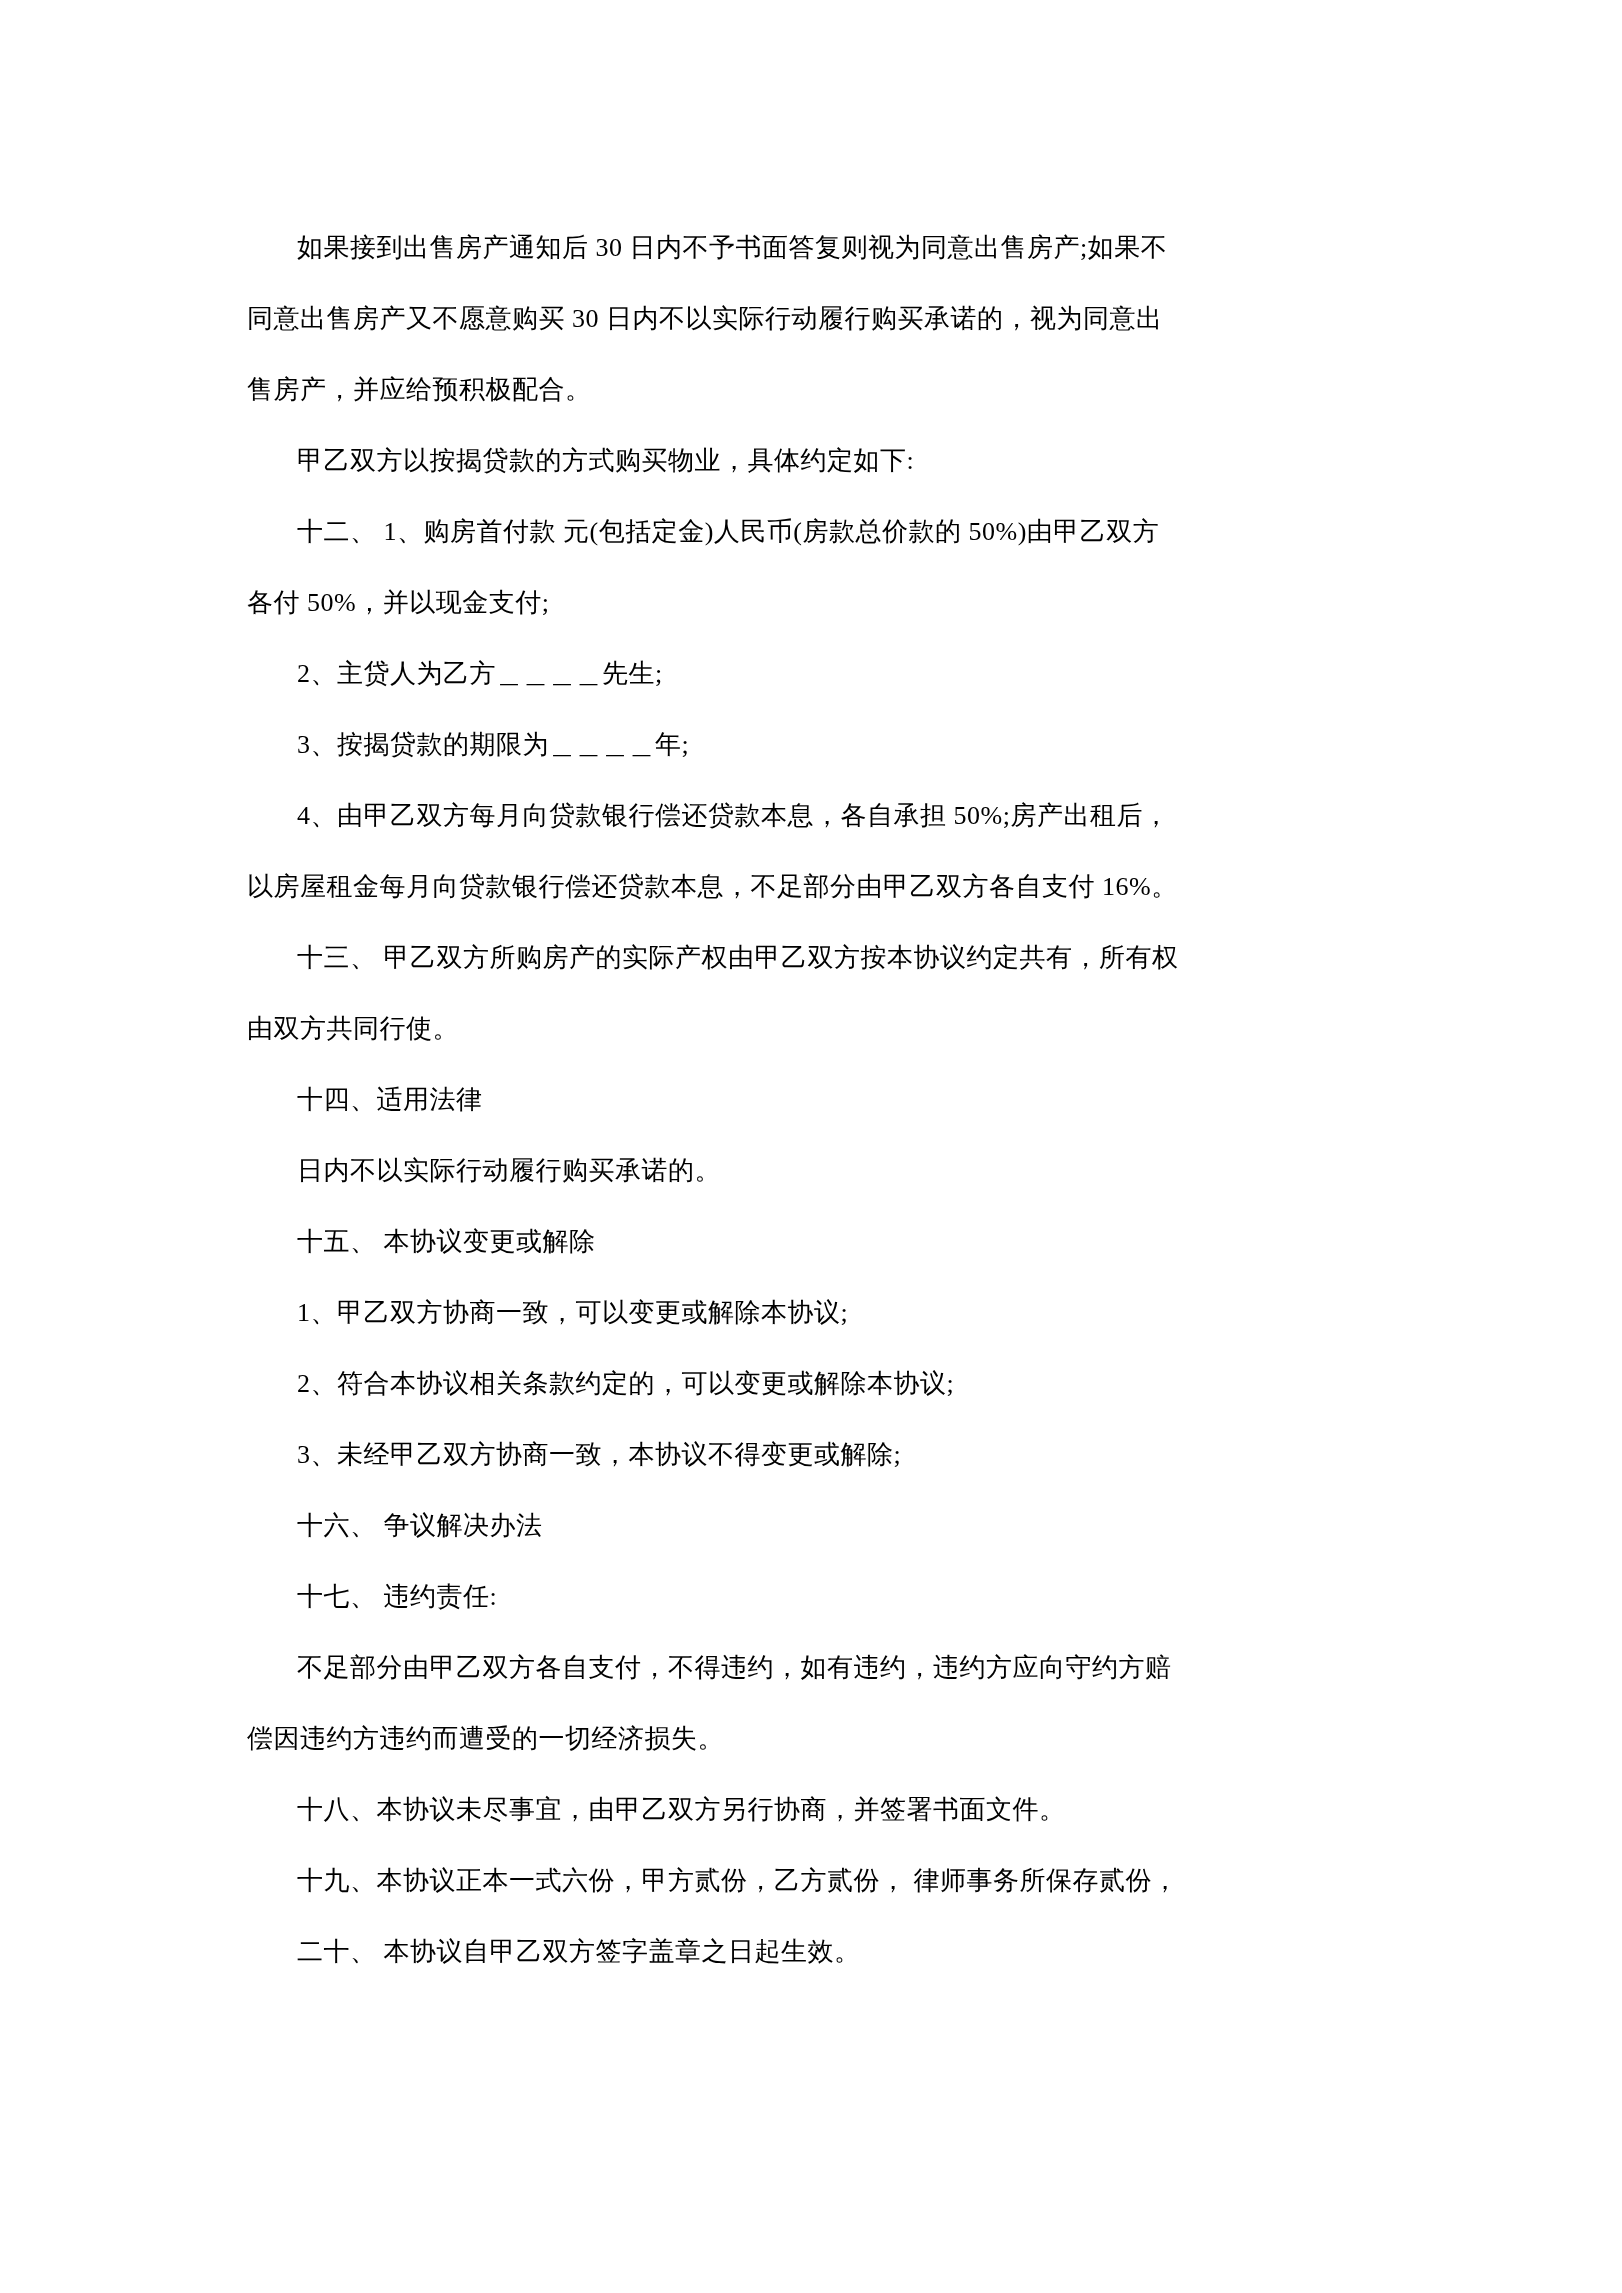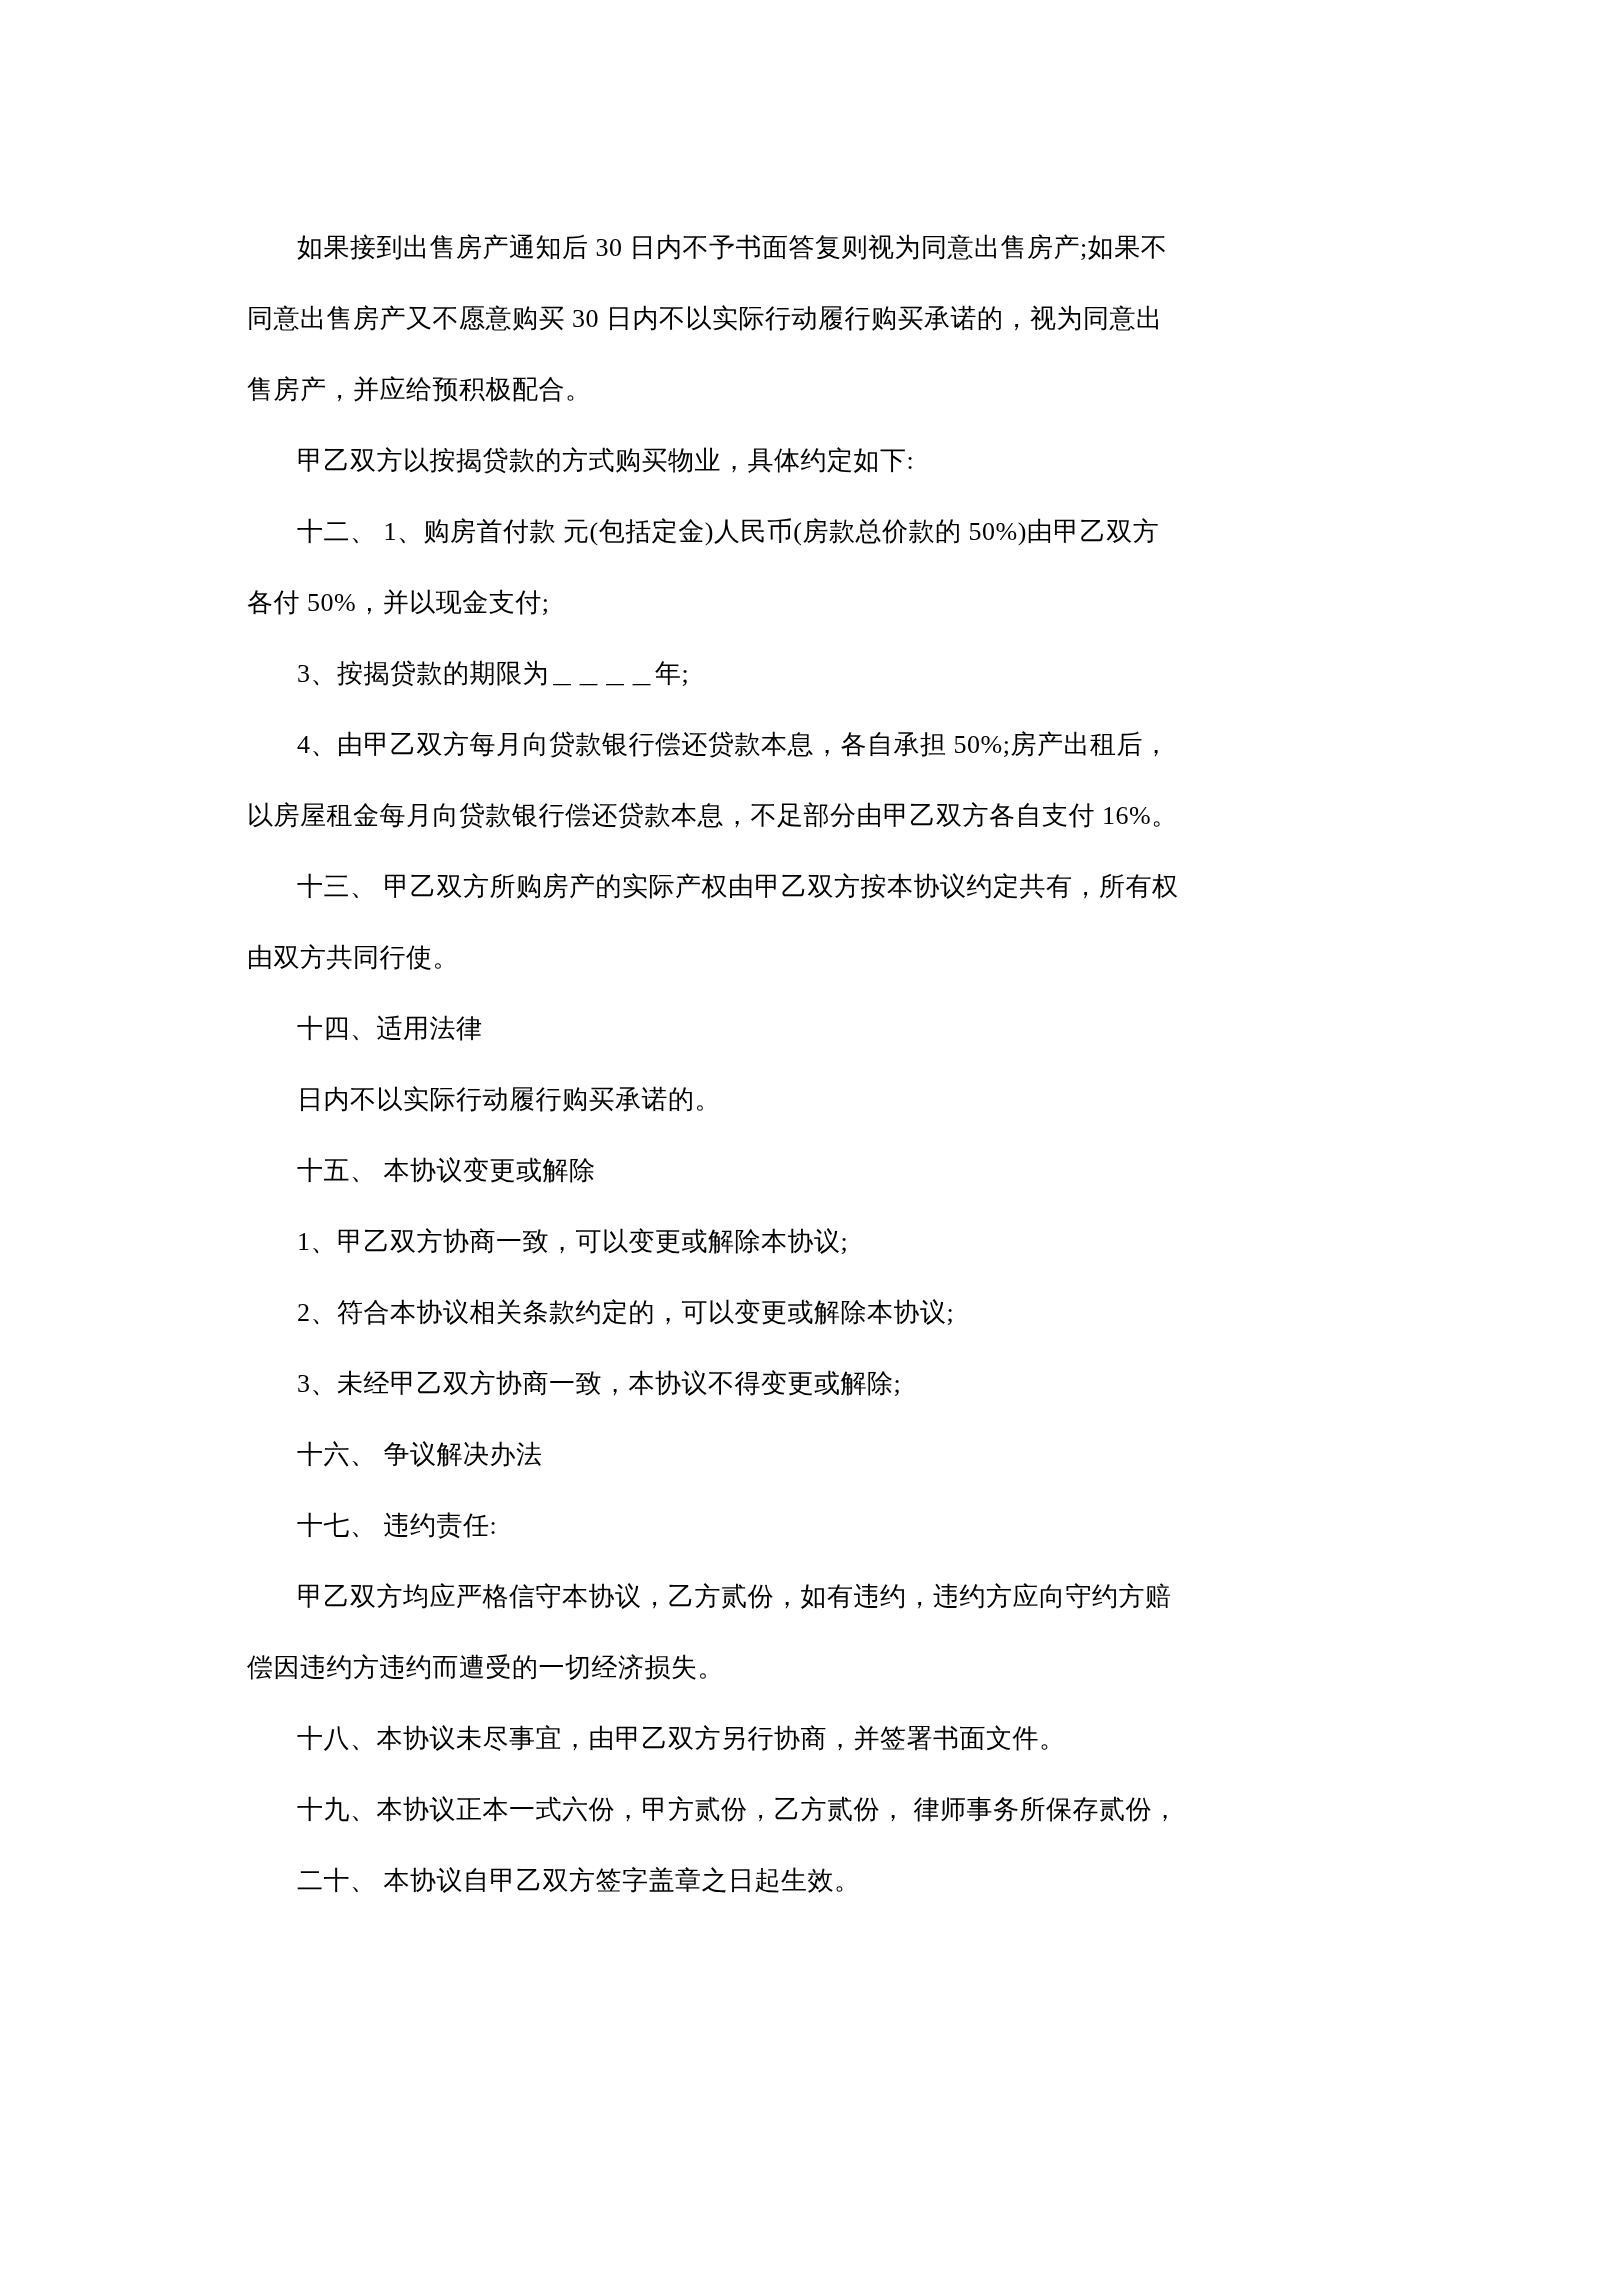--- a/index.html
+++ b/index.html
@@ -37,33 +37,34 @@
 <body>
 
 <div class="page">
   <div class="doc-body">
       <div class="line indent">如果接到出售房产通知后 30 日内不予书面答复则视为同意出售房产;如果不</div>
       <div class="line">同意出售房产又不愿意购买 30 日内不以实际行动履行购买承诺的，视为同意出</div>
       <div class="line">售房产，并应给预积极配合。</div>
       <div class="line indent">甲乙双方以按揭贷款的方式购买物业，具体约定如下:</div>
       <div class="line indent">十二、 1、购房首付款 元(包括定金)人民币(房款总价款的 50%)由甲乙双方</div>
       <div class="line">各付 50%，并以现金支付;</div>
+      <div class="line indent">2、主贷人为乙方＿＿＿＿先生;</div>
       <div class="line indent">3、按揭贷款的期限为＿＿＿＿年;</div>
       <div class="line indent">4、由甲乙双方每月向贷款银行偿还贷款本息，各自承担 50%;房产出租后，</div>
       <div class="line">以房屋租金每月向贷款银行偿还贷款本息，不足部分由甲乙双方各自支付 16%。</div>
       <div class="line indent">十三、 甲乙双方所购房产的实际产权由甲乙双方按本协议约定共有，所有权</div>
       <div class="line">由双方共同行使。</div>
       <div class="line indent">十四、适用法律</div>
       <div class="line indent">日内不以实际行动履行购买承诺的。</div>
       <div class="line indent">十五、 本协议变更或解除</div>
       <div class="line indent">1、甲乙双方协商一致，可以变更或解除本协议;</div>
       <div class="line indent">2、符合本协议相关条款约定的，可以变更或解除本协议;</div>
       <div class="line indent">3、未经甲乙双方协商一致，本协议不得变更或解除;</div>
       <div class="line indent">十六、 争议解决办法</div>
       <div class="line indent">十七、 违约责任:</div>
-      <div class="line indent">甲乙双方均应严格信守本协议，乙方贰份，如有违约，违约方应向守约方赔</div>
+      <div class="line indent">不足部分由甲乙双方各自支付，不得违约，如有违约，违约方应向守约方赔</div>
       <div class="line">偿因违约方违约而遭受的一切经济损失。</div>
       <div class="line indent">十八、本协议未尽事宜，由甲乙双方另行协商，并签署书面文件。</div>
       <div class="line indent">十九、本协议正本一式六份，甲方贰份，乙方贰份， 律师事务所保存贰份，</div>
       <div class="line indent">二十、 本协议自甲乙双方签字盖章之日起生效。</div>
     </div>
 </div>
 
 
 </body></html>

